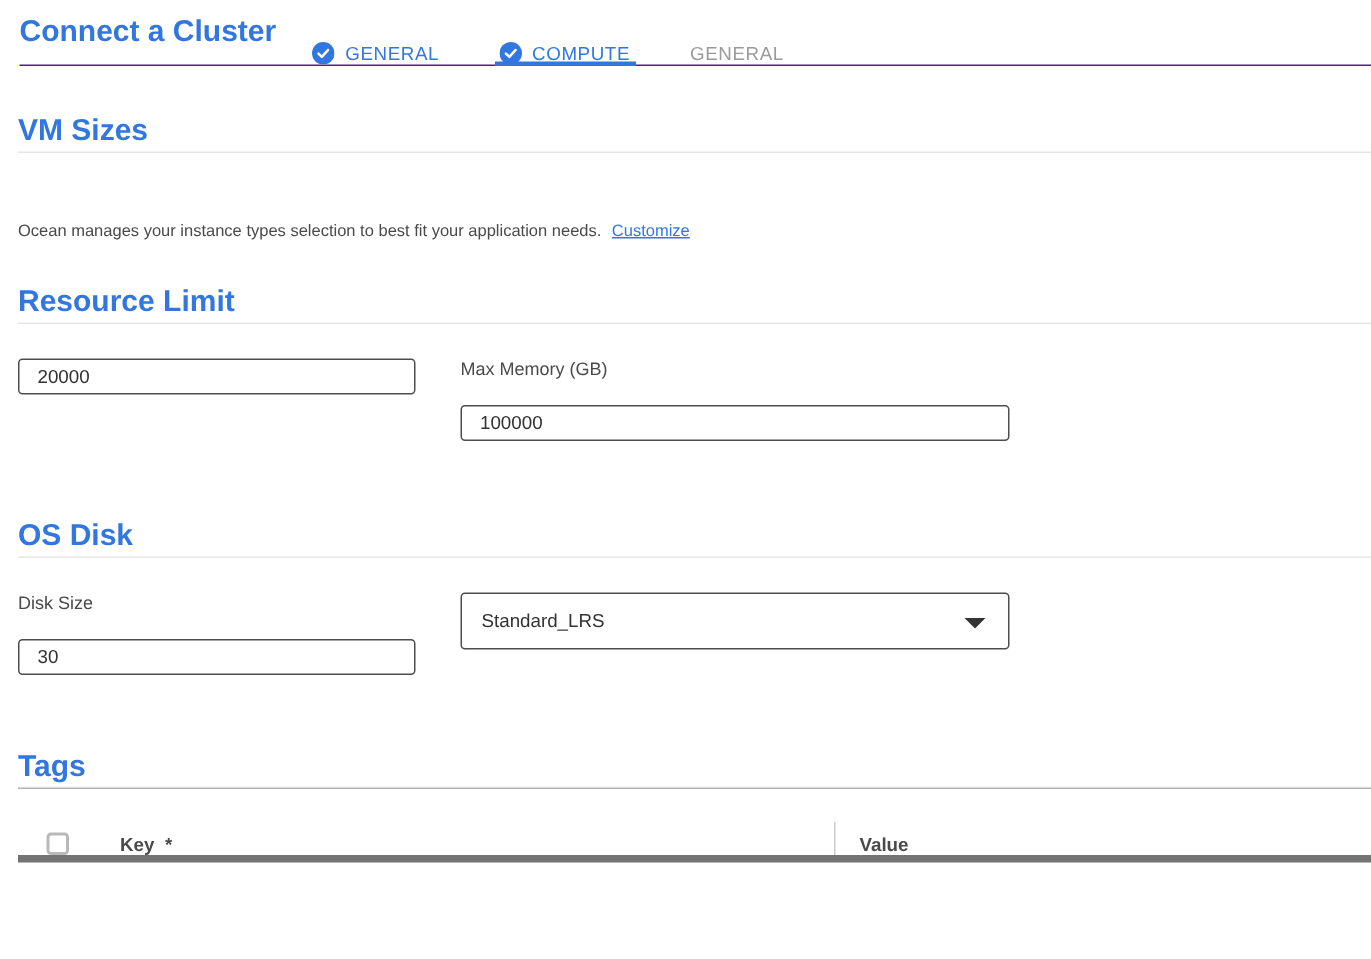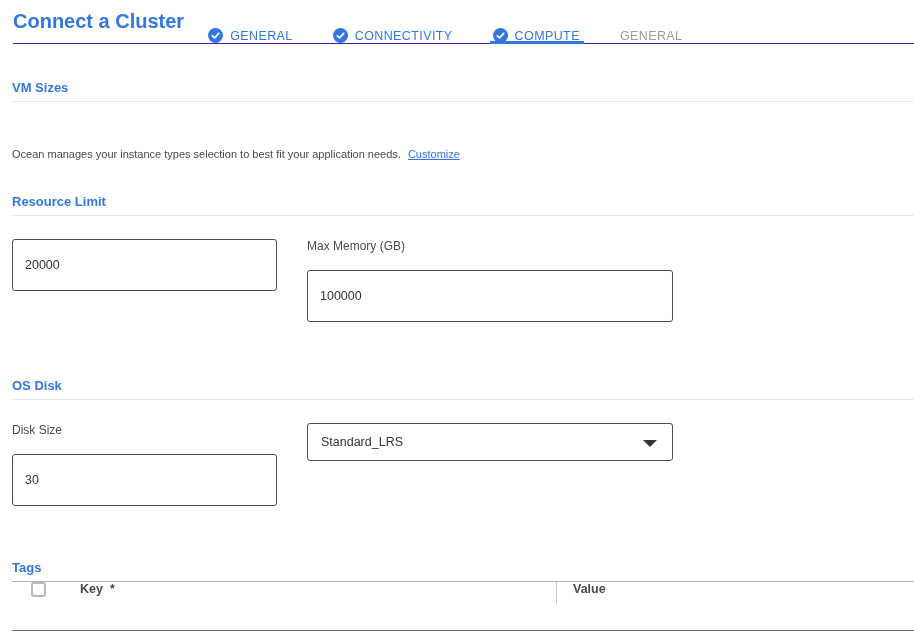--- a/index.html
+++ b/index.html
@@ -47,21 +47,21 @@
     left: -3px; right: -4px; bottom: -1px;
     height: 3px;
     background: #3277e0;
   }
   .check-icon { width: 15px; height: 15px; display: inline-flex; }
 
   
   .section-head {
     margin-left: 12px;
     color: #3277e0;
-    font-size: 13px;
+    font-size: 20px;
     font-weight: 700;
     line-height: 19px;
   }
   .rule {
     margin-left: 12px;
     border-bottom: 1px solid #e6e6e6;
     margin-top: 4px;
   }
   .rule--dark { border-bottom-color: #b3b3b3; }
 
@@ -85,21 +85,21 @@
     margin-left: 12px;
     margin-top: 23px;
   }
   .field-label {
     font-size: 12px;
     color: #4a4a4a;
     margin-bottom: 17px;
   }
   .text-input {
     display: block;
-    height: 52px;
+    height: 24px;
     border: 1px solid #4d4d4d;
     border-radius: 3px;
     padding: 0 12px;
     font-family: "Liberation Sans", sans-serif;
     font-size: 12.5px;
     color: #333333;
     background: #ffffff;
     outline: none;
     width: 100%;
   }
@@ -130,22 +130,22 @@
   }
 
   .osdisk-head { padding-top: 54px; }
   .tags-head { padding-top: 52px; }
 
   
   .tag-header-row {
     margin-left: 12px;
     height: 49px;
     display: flex;
-    align-items: flex-start;
-    border-bottom: 1px solid #737373;
+    align-items: flex-end;
+    border-bottom: 5px solid #737373;
     font-size: 12.5px;
   }
   .cb-cell { width: 68px; padding-left: 19px; display: flex; align-items: center; }
   .checkbox {
     width: 15px; height: 15px;
     border: 2px solid #b9b9b9;
     border-radius: 3px;
     background: #ffffff;
     cursor: pointer;
   }
@@ -164,29 +164,20 @@
     <div class="tab">
       <span class="check-icon">
         <svg width="15" height="15" viewBox="0 0 16 16">
             <circle cx="8" cy="8" r="8" fill="#3277e0"></circle>
             <path d="M4.6 8.3 L7 10.6 L11.4 5.7" stroke="#ffffff" stroke-width="1.8" fill="none" stroke-linecap="round" stroke-linejoin="round"></path>
           </svg>
       </span>
       <span>GENERAL</span>
     </div>
 
-    <div class="tab">
-      <span class="check-icon">
-        <svg width="15" height="15" viewBox="0 0 16 16">
-            <circle cx="8" cy="8" r="8" fill="#3277e0"></circle>
-            <path d="M4.6 8.3 L7 10.6 L11.4 5.7" stroke="#ffffff" stroke-width="1.8" fill="none" stroke-linecap="round" stroke-linejoin="round"></path>
-          </svg>
-      </span>
-      <span>CONNECTIVITY</span>
-    </div>
 
     <div class="tab tab--active">
       <span class="check-icon">
         <svg width="15" height="15" viewBox="0 0 16 16">
             <circle cx="8" cy="8" r="8" fill="#3277e0"></circle>
             <path d="M4.6 8.3 L7 10.6 L11.4 5.7" stroke="#ffffff" stroke-width="1.8" fill="none" stroke-linecap="round" stroke-linejoin="round"></path>
           </svg>
       </span>
       <span>COMPUTE</span>
     </div>

